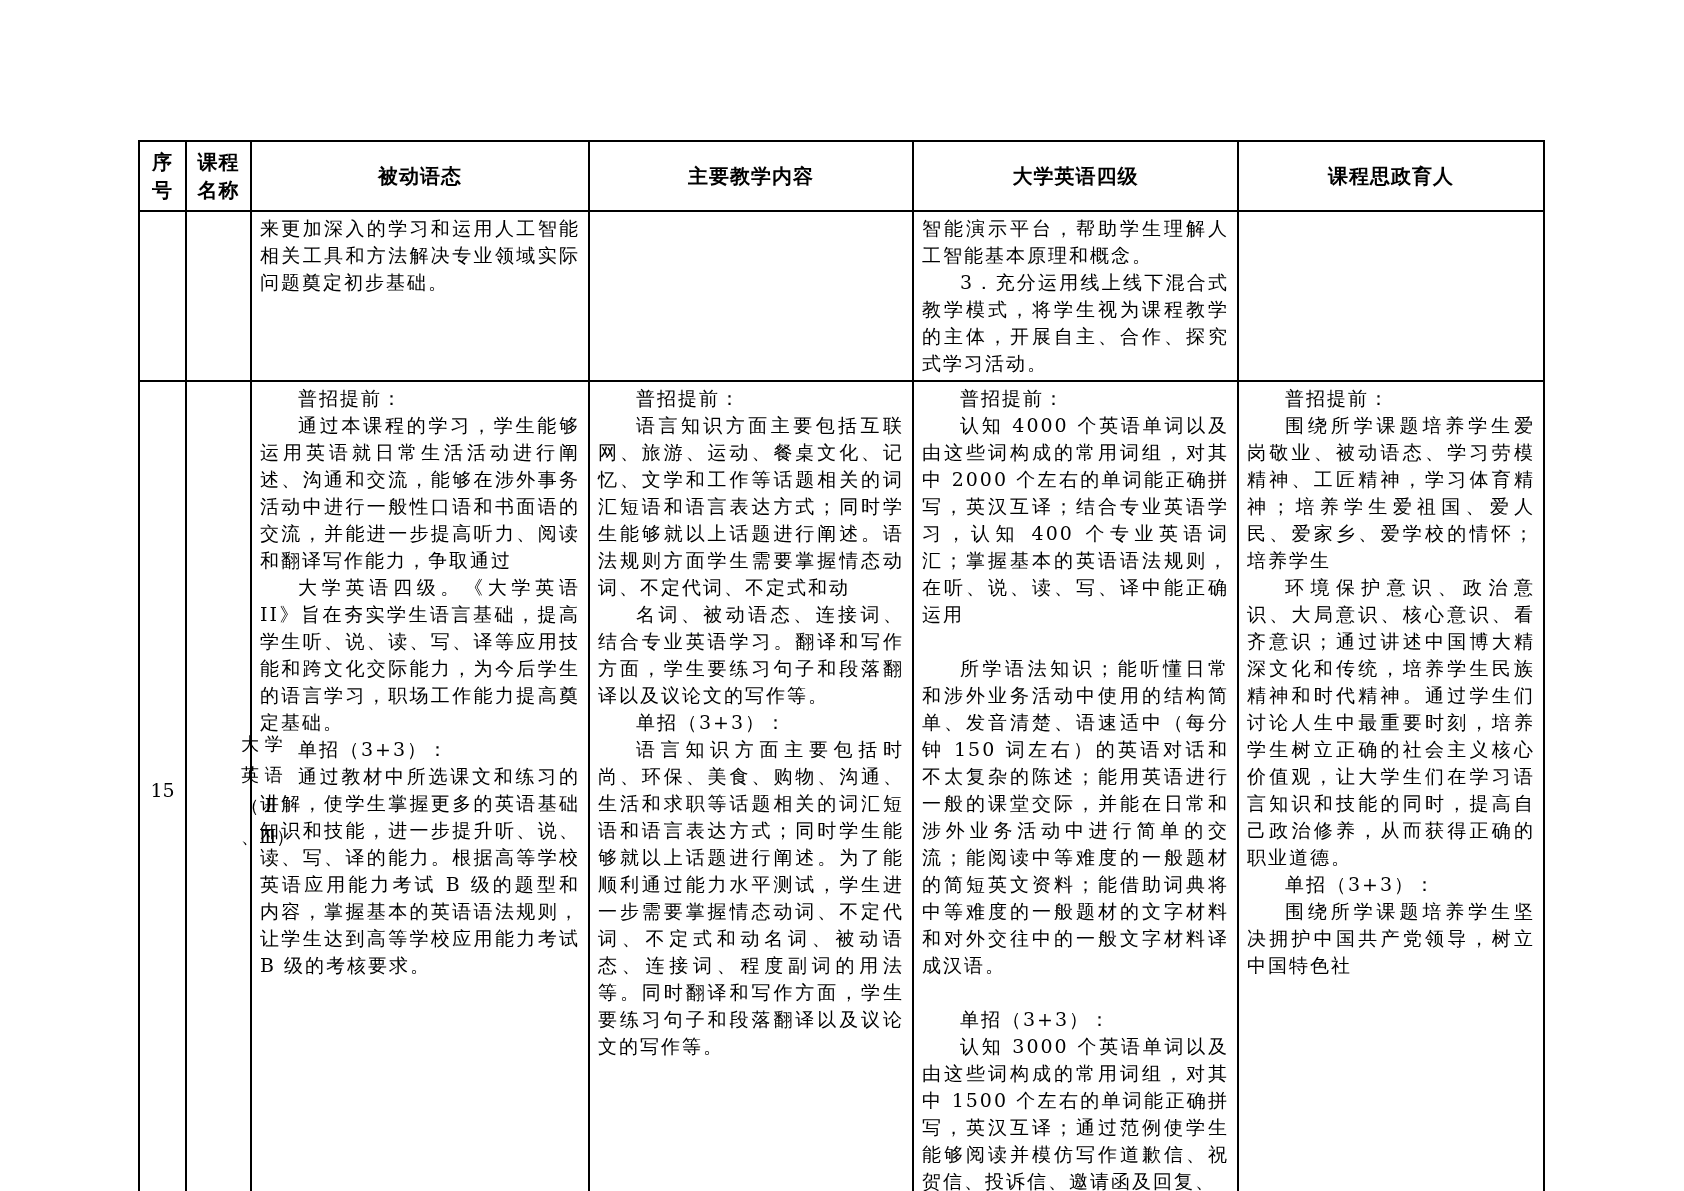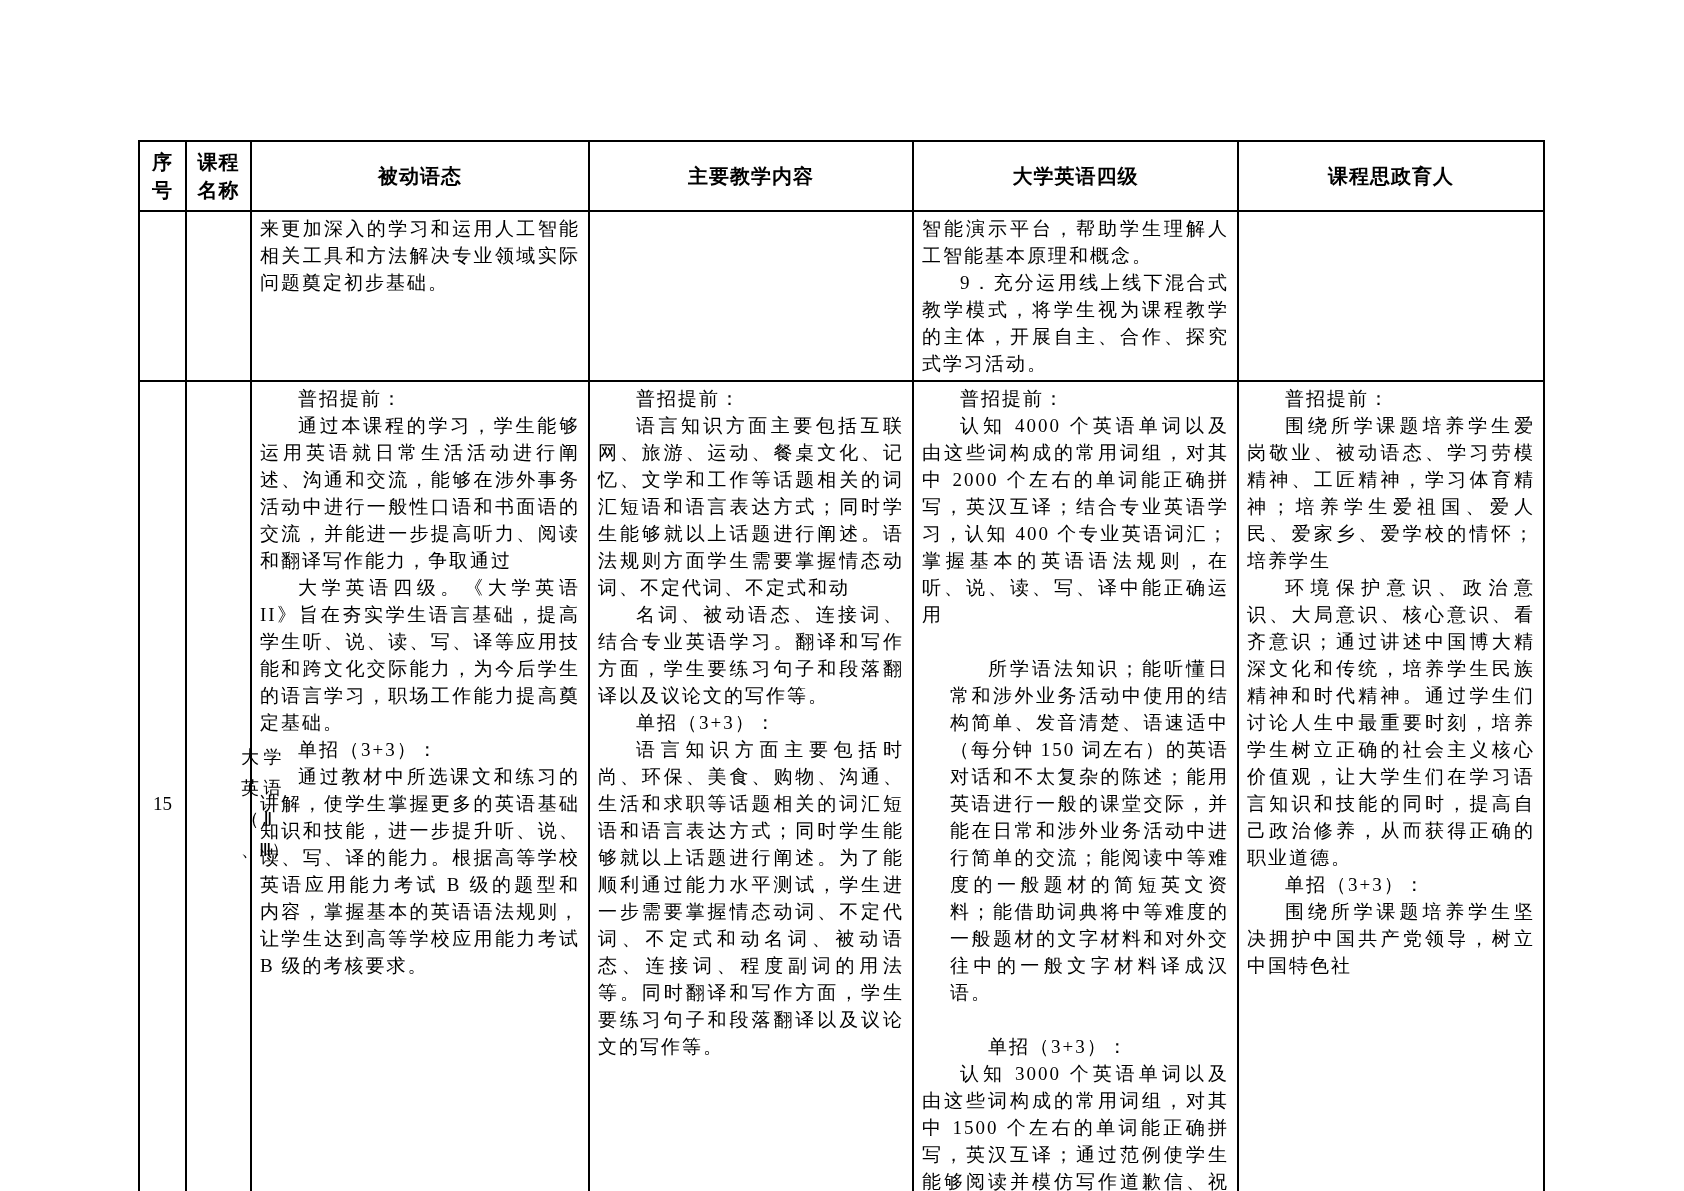--- a/index.html
+++ b/index.html
@@ -8,21 +8,20 @@
     background: #ffffff;
     color: #000000;
     font-family: "DejaVu Serif", "Liberation Serif", serif;
   }
   .page {
     position: relative;
     width: 1684px;
     height: 1191px;
     background: #ffffff;
     overflow: hidden;
-    font-family: Liberation Serif, serif;
   }
   table.course-table {
     position: absolute;
     left: 138px;
     top: 140px;
     width: 1405px;
     border-collapse: collapse;
     table-layout: fixed;
   }
   table.course-table th,
@@ -63,21 +62,21 @@
     vertical-align: top;
     font-size: 19px;
     line-height: 27px;
     padding: 3px 8px 3px 8px;
     text-align: justify;
     letter-spacing: 2px;
     border-radius: 10px;
   }
   .para { margin: 0; }
   .para.indent { text-indent: 2em; }
-  .para.gap { margin-top: 27px; margin-left: 28px; }
+  .para.gap { margin-top: 27px; }
   .page-number {
     position: absolute;
     left: 0;
     width: 1684px;
     top: 1062px;
     text-align: center;
     font-size: 19px;
     line-height: 24px;
   }
 </style>
@@ -108,21 +107,21 @@
     <tbody>
       <tr class="row-cont">
         <td class="c-seq"></td>
         <td class="c-name"></td>
         <td class="c-text">
             <p class="para">来更加深入的学习和运用人工智能相关工具和方法解决专业领域实际问题奠定初步基础。</p>
           </td>
         <td class="c-text"></td>
         <td class="c-text">
             <p class="para">智能演示平台，帮助学生理解人工智能基本原理和概念。</p>
-            <p class="para indent">9．充分运用线上线下混合式教学模式，将学生视为课程教学的主体，开展自主、合作、探究式学习活动。</p>
+            <p class="para indent">3．充分运用线上线下混合式教学模式，将学生视为课程教学的主体，开展自主、合作、探究式学习活动。</p>
           </td>
         <td class="c-text"></td>
       </tr>
       <tr class="row-main">
         <td class="c-seq">15</td>
         <td class="c-name">
             <div class="vline">大 学</div>
             <div class="vline">英 语</div>
             <div class="vline">（ Ⅱ</div>
             <div class="vline">、Ⅲ）</div>

